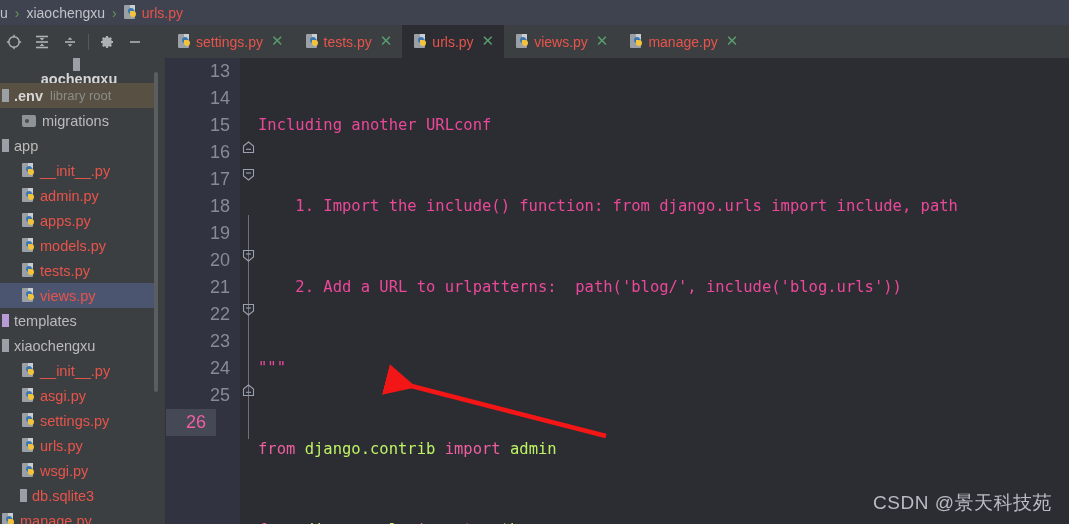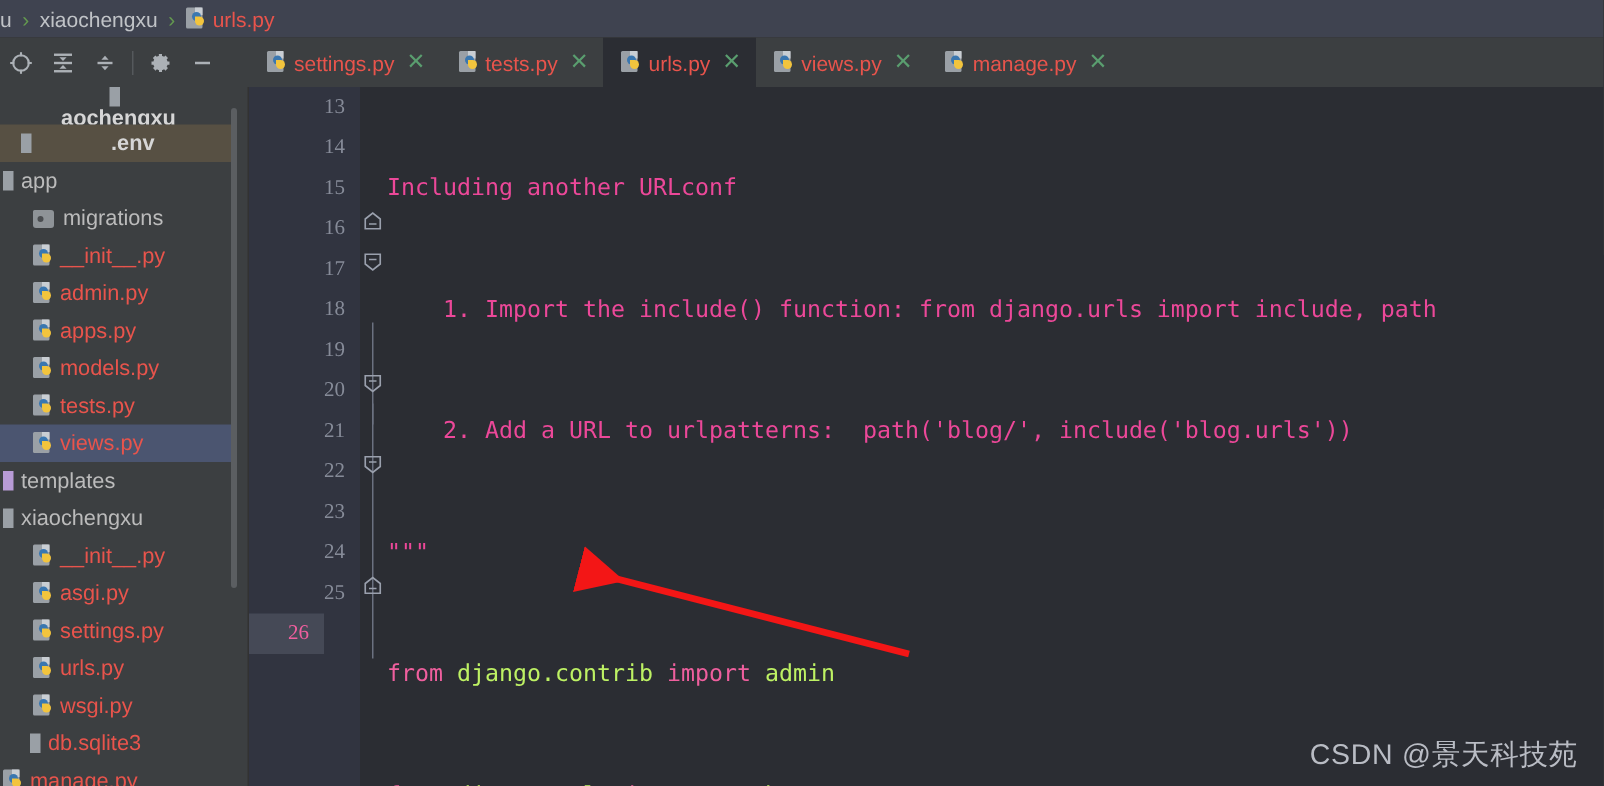--- a/index.html
+++ b/index.html
@@ -192,22 +192,22 @@
   }
   .gutter {
     position: absolute; left: 0; top: 0;
     width: 74px; height: 466px;
     background: #313440;
   }
   .gline {
     height: 27px;
     display: flex; align-items: center; justify-content: flex-end;
     padding-right: 10px;
-    font-family: Liberation Serif, serif;
-    font-size: 14px;
+    font-family: Liberation Sans, sans-serif;
+    font-size: 18px;
     color: #868b98;
   }
   .gline.cur { color: #ef5f9e; background: #454956; width: 50px; }
   .fold-col {
     position: absolute; left: 74px; top: 0;
     width: 18px; height: 466px;
     background: #2b2d33;
   }
   .fold-line {
     position: absolute; left: 8px;
@@ -366,32 +366,32 @@
       </div>
     </div>
 
   <div class="sidebar">
     <div id="tree-rows">
         <div class="srow" style="padding-left: 2px; flex-direction: column;">
           <span class="mod-bar blue"></span>
           <span class="lbl bold">aochengxu</span>
           <span class="sub">F:\pythoniter</span>
         </div>
-        <div class="srow libroot" style="padding-left: 14px; gap: 48px;">
+        <div class="srow libroot" style="padding-left: 2px;">
           <span class="mod-bar blue"></span>
           <span class="lbl bold">.env</span>
           <span class="sub">library root</span>
         </div>
+        <div class="srow" style="padding-left: 22px;">
+          <span class="folder"></span>
+          <span class="lbl">migrations</span>
+        </div>
         <div class="srow" style="padding-left: 2px;">
           <span class="mod-bar blue"></span>
           <span class="lbl">app</span>
-        </div>
-        <div class="srow" style="padding-left: 22px;">
-          <span class="folder"></span>
-          <span class="lbl">migrations</span>
         </div>
         <div class="srow" style="padding-left: 22px;">
           <span class="pyicon">
             <span class="page"></span>
             <span class="fold"></span>
             <span class="snake-b"></span>
             <span class="snake-y"></span>
           </span>
           <span class="lbl red">__init__.py</span>
         </div>

